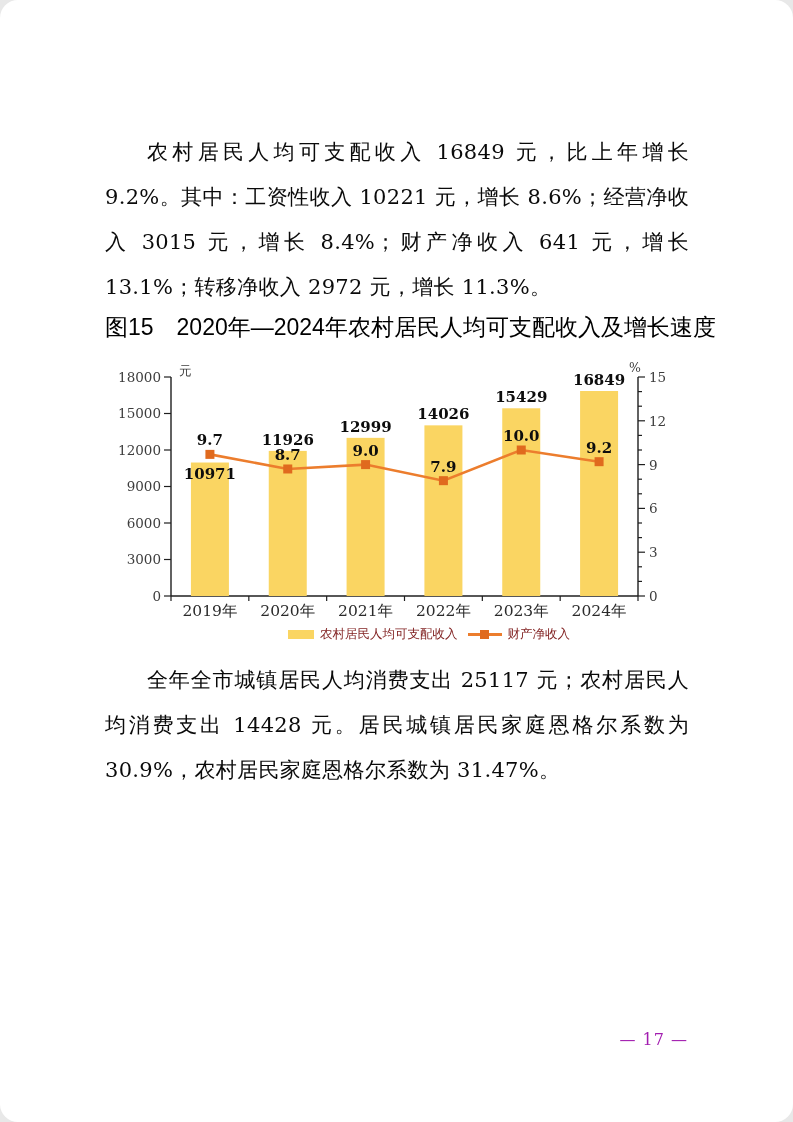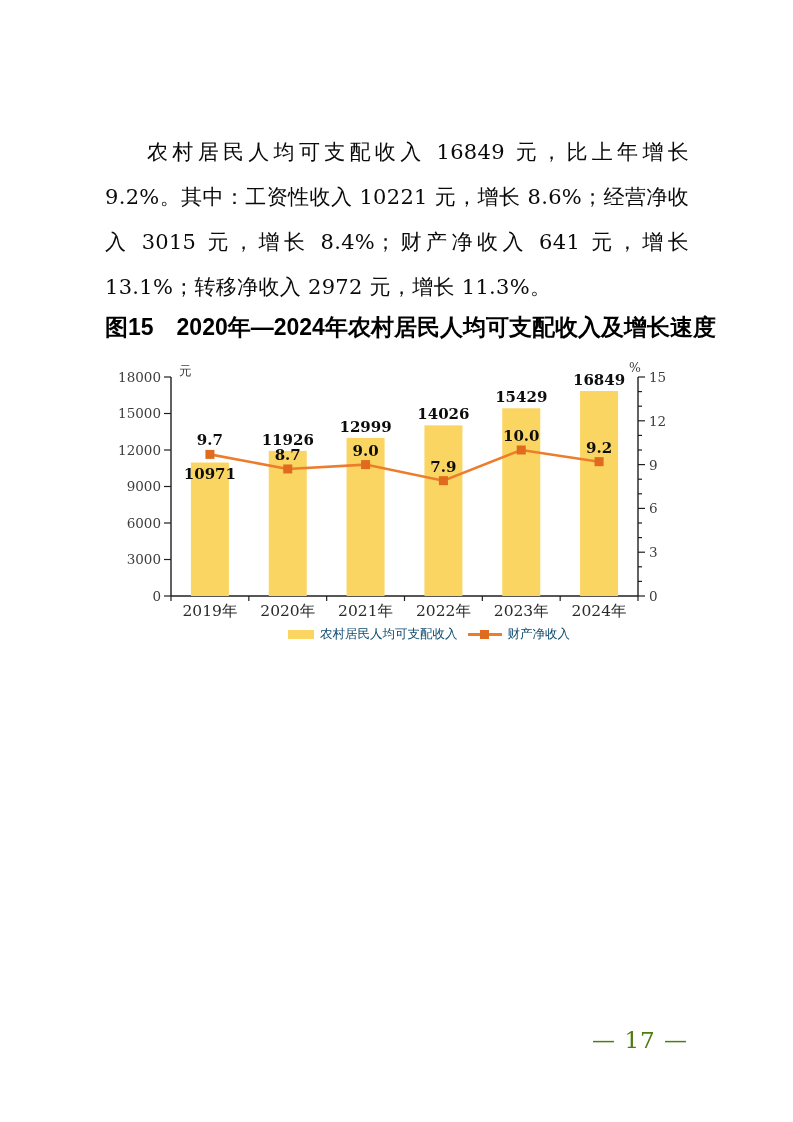--- a/index.html
+++ b/index.html
@@ -4,38 +4,39 @@
 <style>
   html,body { margin:0; padding:0; background:#e8e8e8; }
   .page {
     position:relative;
     width:793px; height:1122px;
     margin:0 auto;
     background:#ffffff;
     font-family:"DejaVu Serif","Liberation Serif",serif;
     color:#000;
     overflow:hidden;
+    border-radius:18px;
   }
   .content { position:absolute; left:105px; width:584px; top:0; }
   .para {
     font-size:21px;
     line-height:45px;
     text-align:justify;
     text-indent:2em;
     margin:0;
     letter-spacing:0.3px;
     color:#0a0a0a;
   }
   .para-1 { margin-top:130px; }
   .para-2 { margin-top:16px; }
   .para-3 { margin-top:0; }
   .fig-title {
     margin:0;
     font-family:"Liberation Sans","DejaVu Sans",sans-serif;
-    font-weight:bold;
+    font-weight:normal;
     font-size:23px;
     line-height:34px;
     text-align:right;
     color:#000;
     white-space:nowrap;
   }
   .figure { margin-top:18px; }
   #chart { display:block; }
   #chart text { font-family:"DejaVu Serif","Liberation Serif",serif; }
   #chart .axis-label { font-size:13.5px; fill:#3d3d3d; }
@@ -43,42 +44,42 @@
   #chart .unit-label { font-size:12.5px; fill:#3d3d3d; }
   #chart .bar-label, #chart .line-label { font-size:15px; font-weight:bold; fill:#0d0d0d; }
   .legend {
     display:flex;
     align-items:center;
     justify-content:center;
     margin-top:2px;
     margin-left:64px;
     font-family:"DejaVu Serif","Liberation Serif",serif;
     font-size:12.5px;
-    color:#0c4a6e;
+    color:#7f1d1d;
     height:16px;
   }
   .legend .swatch-bar {
     display:inline-block; width:26px; height:9px;
     margin-right:6px;
   }
   .legend .label-1 { margin-right:10px; }
   .legend .swatch-line {
     position:relative; display:inline-block;
     width:34px; height:3px; margin-right:6px;
   }
   .legend .swatch-line .sq {
     position:absolute; left:12px; top:-3px;
     width:9px; height:9px;
   }
   .page-number {
     position:absolute;
     top:1028px; right:105px;
-    font-size:23px;
+    font-size:16px;
     line-height:24px;
-    color:#4d7c0f;
+    color:#a21caf;
     letter-spacing:1px;
   }
 </style>
 </head>
 <body>
 
 <div class="page">
   <div class="content">
 
     <p class="para para-1">农村居民人均可支配收入 16849 元，比上年增长 9.2%。其中：工资性收入 10221 元，增长 8.6%；经营净收入 3015 元，增长 8.4%；财产净收入 641 元，增长 13.1%；转移净收入 2972 元，增长 11.3%。</p>
@@ -177,17 +178,18 @@
       <div class="legend">
         <span class="swatch-bar" style="background: rgb(250, 213, 98);"></span>
         <span class="label-1">农村居民人均可支配收入</span>
         <span class="swatch-line" style="background: rgb(236, 125, 45);">
             <span class="sq" style="background: rgb(224, 106, 30);"></span>
           </span>
         <span class="label-2">财产净收入</span>
       </div>
     </div>
 
+    <p class="para para-2">全年全市城镇居民人均消费支出 25117 元；农村居民人均消费支出 14428 元。居民城镇居民家庭恩格尔系数为 30.9%，农村居民家庭恩格尔系数为 31.47%。</p>
 
   </div>
 
   <div class="page-number">— 17 —</div>
 </div>
 
 </body></html>

